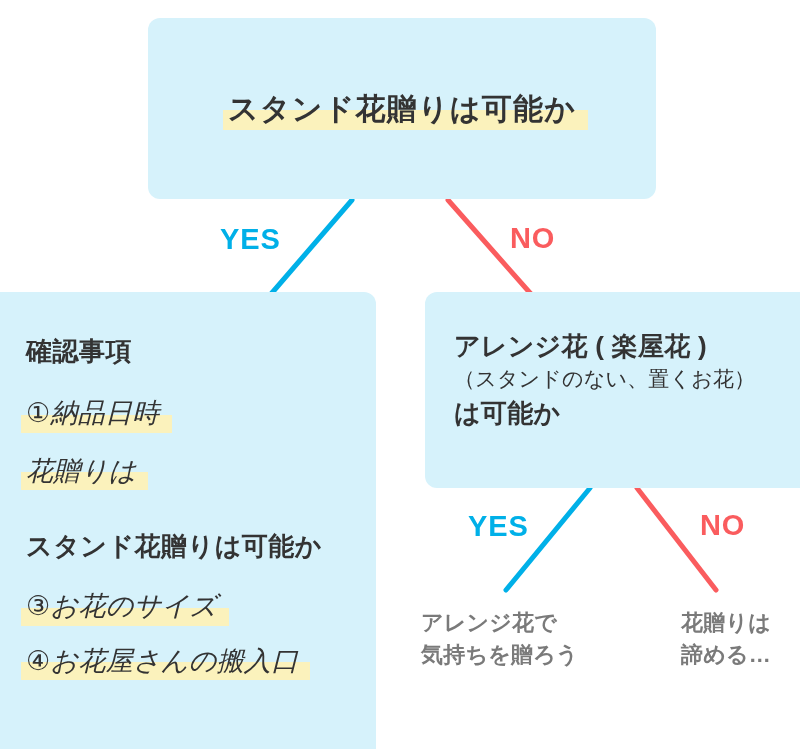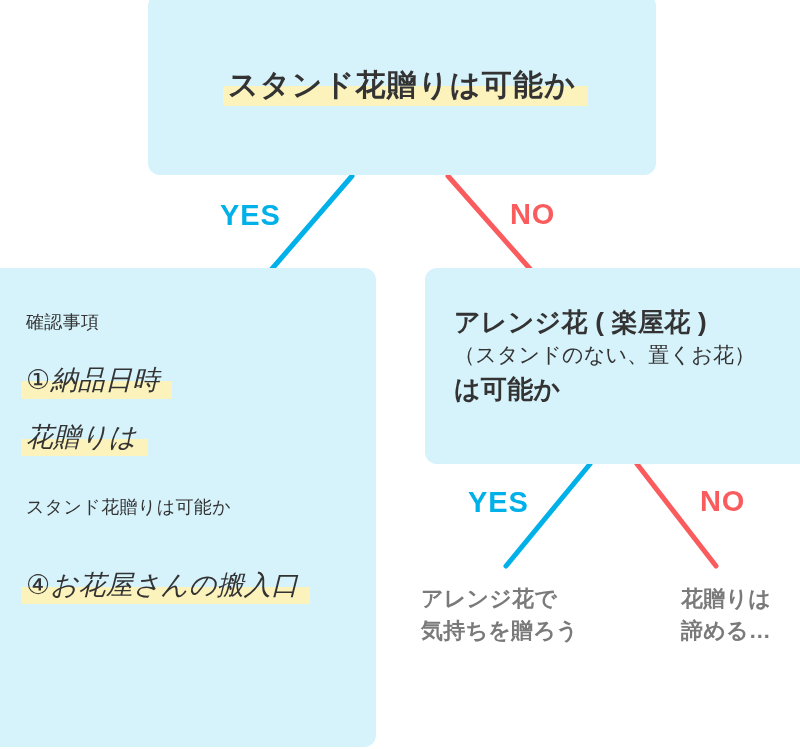--- a/index.html
+++ b/index.html
@@ -14,20 +14,21 @@
     overflow: hidden;
     font-family: "Liberation Sans", "DejaVu Sans", sans-serif;
     -webkit-font-smoothing: antialiased;
   }
 
   #flowchart {
     position: absolute;
     inset: 0;
     width: 800px;
     height: 599px;
+    margin-top: 24px;
   }
 
   
   #connectors {
     position: absolute;
     left: 0;
     top: 0;
     width: 800px;
     height: 749px;
     pointer-events: none;
@@ -91,22 +92,22 @@
 
   .root-title {
     font-size: 30px;
     font-weight: bold;
     color: #333333;
     letter-spacing: 0.04em;
     line-height: 1.2;
   }
 
   .section-head {
-    font-size: 18px;
-    font-weight: normal;
+    font-size: 26px;
+    font-weight: bold;
     color: #333333;
     letter-spacing: 0.02em;
     line-height: 1.2;
     margin: 0;
   }
 
   .check-item {
     font-size: 27px;
     font-weight: 400;
     color: #333333;
@@ -199,20 +200,26 @@
     <div class="gap-2"></div>
     <p class="check-item">
       <span class="hl-wrap">
         <span class="hl-bar"></span>
         <span class="hl-text">花贈りは</span>
       </span>
     </p>
     <div class="gap-3"></div>
     <p class="section-head">スタンド花贈りは可能か</p>
     <div class="gap-4"></div>
+    <p class="check-item">
+      <span class="hl-wrap">
+        <span class="hl-bar"></span>
+        <span class="hl-text">③お花のサイズ</span>
+      </span>
+    </p>
     <div class="gap-5"></div>
     <p class="check-item">
       <span class="hl-wrap">
         <span class="hl-bar"></span>
         <span class="hl-text">④お花屋さんの搬入口</span>
       </span>
     </p>
   </div>
 
   <div class="node-box" id="node-arrange">

